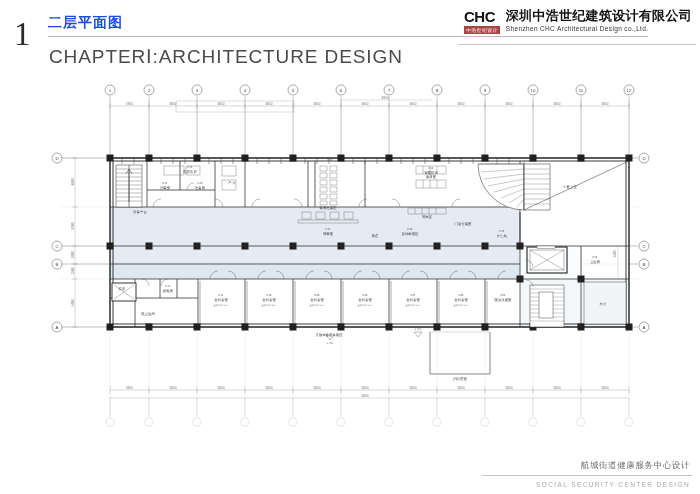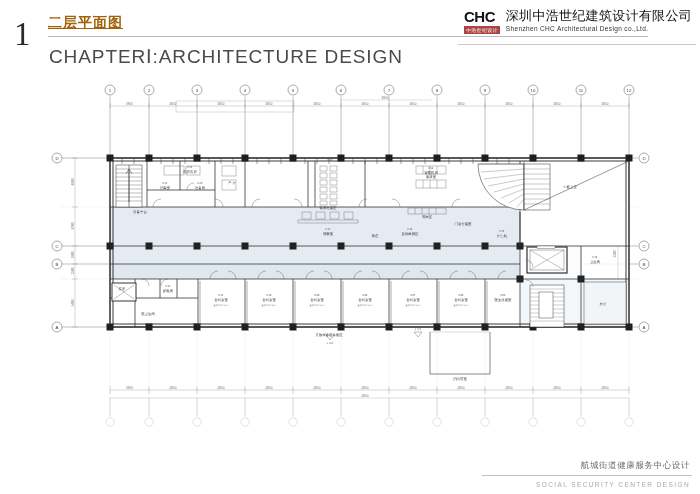--- a/index.html
+++ b/index.html
@@ -18,24 +18,23 @@
   .slide-num{
     position:absolute;left:14px;top:18px;
     font-size:33px;line-height:33px;font-weight:400;
     color:#2a2a2a;letter-spacing:0;
     font-family:"Liberation Serif","DejaVu Serif",serif;
   }
   .title-block{
     position:absolute;left:48px;top:14px;width:300px;
   }
   .title-cn{
-    font-size:14px;font-weight:bold;color:#a16207;
+    font-size:14px;font-weight:bold;color:#1d4ed8;
     letter-spacing:1px;line-height:16px;
     font-family:"DejaVu Sans",sans-serif;
-    text-decoration:underline;
   }
   .title-rule{
     position:absolute;left:48px;top:36px;width:600px;height:1px;
     background:#b9b9b9;
   }
   .title-en{
     position:absolute;left:49px;top:45px;
     font-size:19px;color:#4a4a4a;letter-spacing:.9px;
     font-family:"Liberation Sans",sans-serif;
   }
@@ -56,21 +55,21 @@
   .logo-stamp{
     margin-top:2px;
     background:#9a1c1c;color:#fff;
     font-size:5px;letter-spacing:.3px;
     padding:1px 2px;line-height:6px;
     font-family:"DejaVu Sans",sans-serif;
     opacity:.82;
   }
   .logo-right{display:flex;flex-direction:column;}
   .logo-cn{
-    font-size:13px;font-weight:normal;color:#111;
+    font-size:13px;font-weight:bold;color:#111;
     letter-spacing:.3px;line-height:14px;
     font-family:"DejaVu Sans",sans-serif;
   }
   .logo-en{
     font-size:6.5px;color:#333;letter-spacing:.35px;
     margin-top:2px;line-height:8px;
     font-family:"Liberation Sans",sans-serif;
   }
   .header-rule{
     position:absolute;left:458px;top:44px;width:238px;height:1px;

